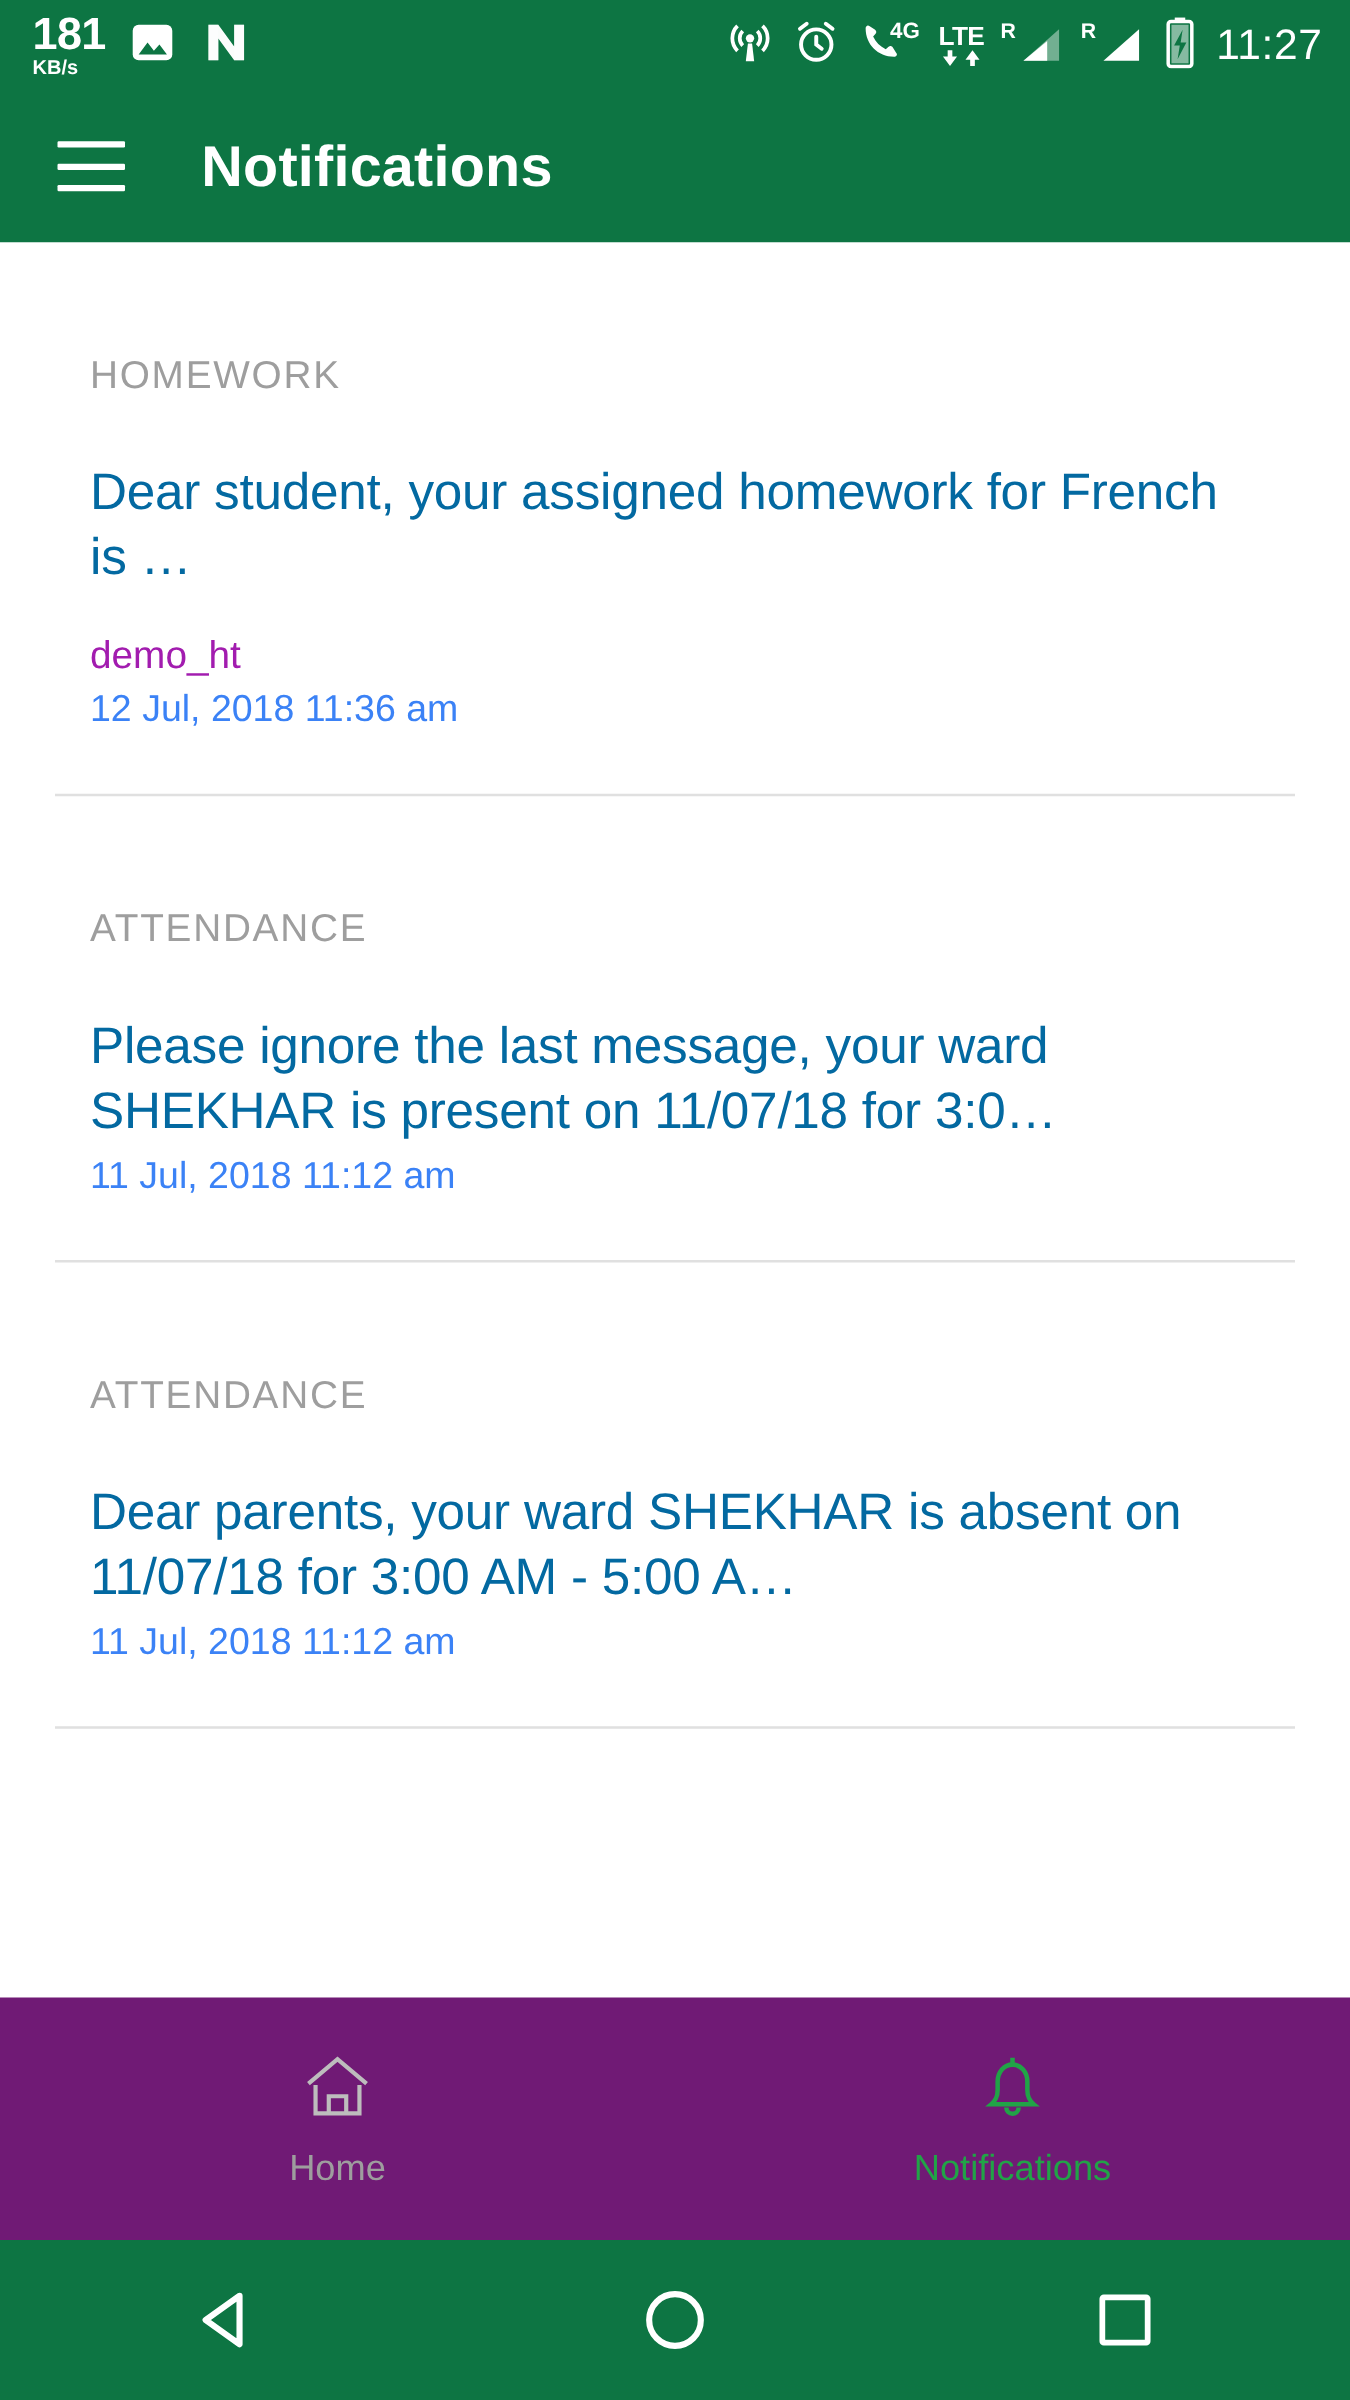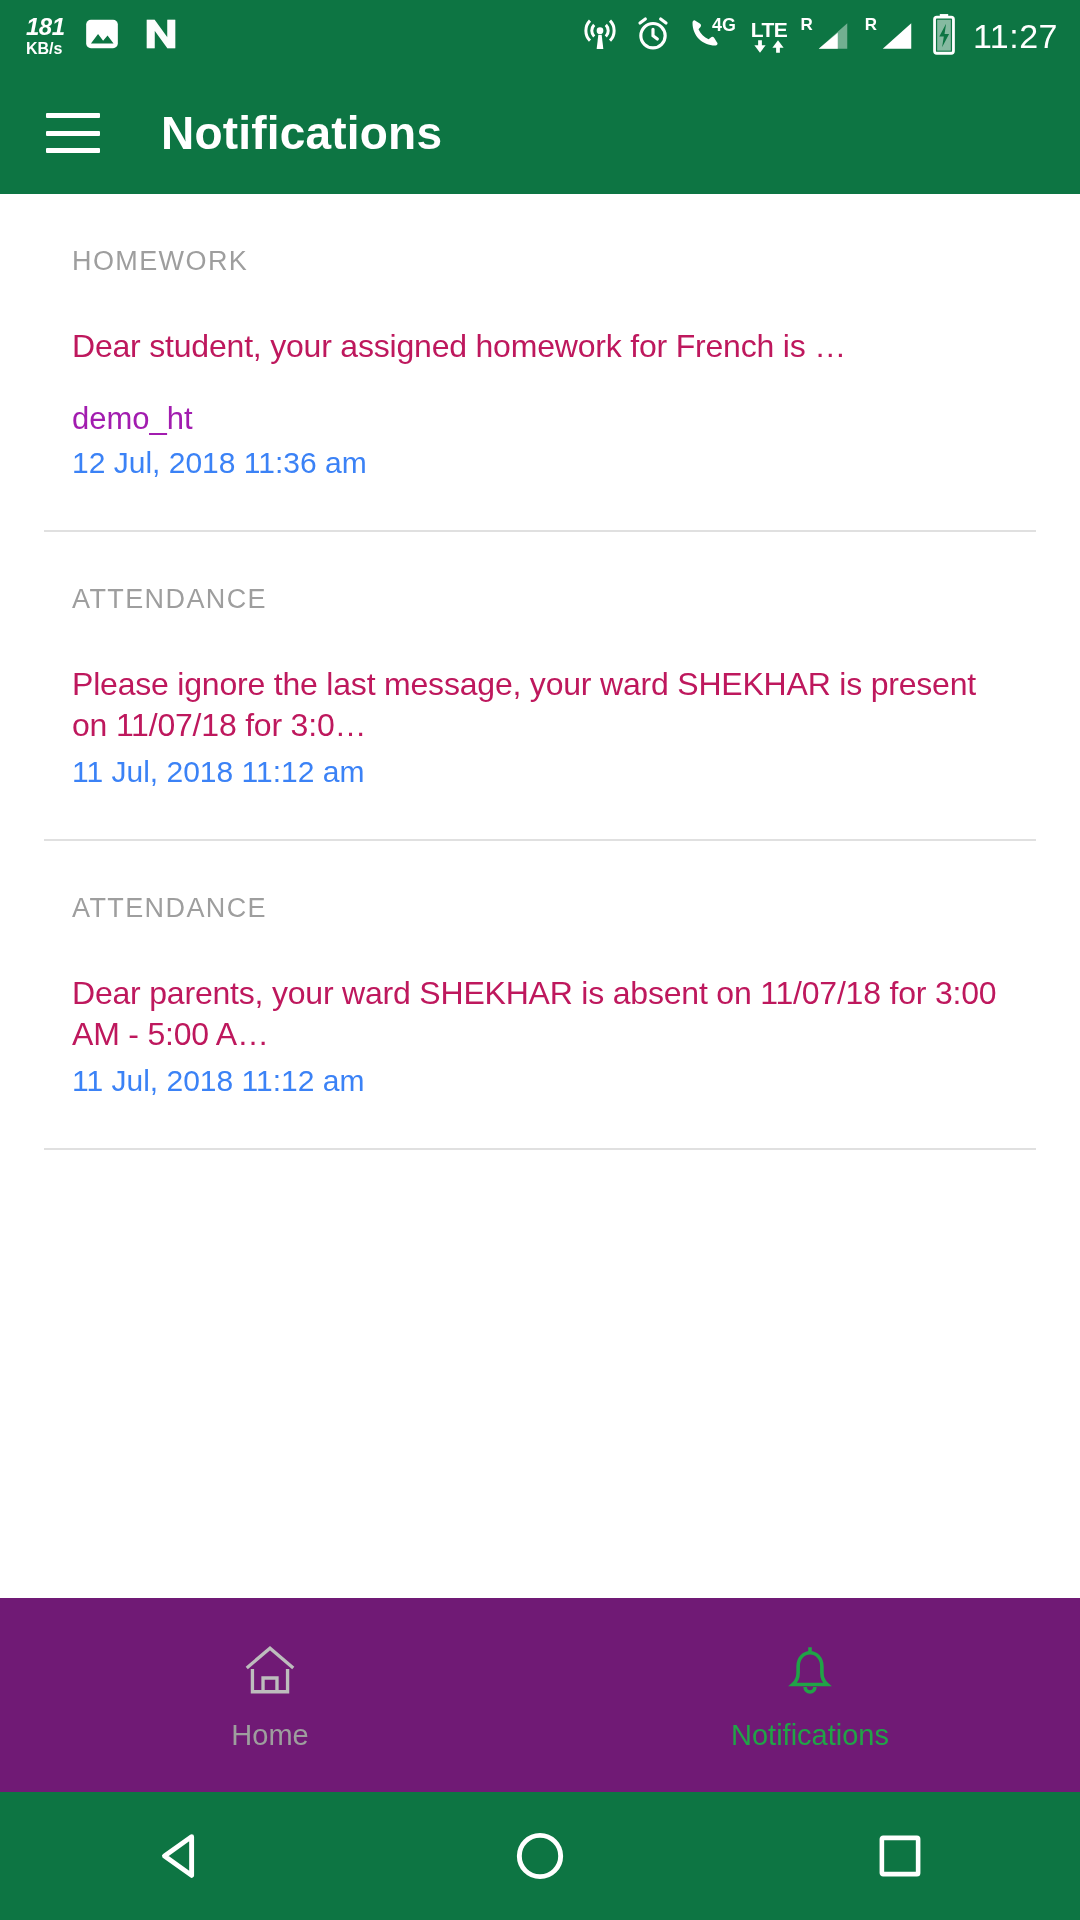--- a/index.html
+++ b/index.html
@@ -16,21 +16,21 @@
     background:#0d7543;
     display:flex; align-items:center;
     padding:0 22px 0 26px;
     color:#ffffff;
   }
   .net-speed{
     display:flex; flex-direction:column;
     line-height:1; align-items:flex-start;
     margin-right:18px;
   }
-  .net-speed .num{ font-size:24px; font-weight:bold; letter-spacing:-0.5px;font-style:italic;}
+  .net-speed .num{ font-size:36px; font-weight:bold; letter-spacing:-0.5px;}
   .net-speed .unit{ font-size:16px; font-weight:bold; margin-top:2px;}
   .sb-left-icons{ display:flex; align-items:center; gap:20px; }
   .sb-spacer{ flex:1; }
   .sb-right-icons{ display:flex; align-items:center; gap:13px; }
   .sb-clock{ font-size:34px; font-weight:500; margin-left:14px; letter-spacing:0.5px;}
   .ico{ display:block; }
   .lte-wrap{ display:flex; flex-direction:column; align-items:center; line-height:1;}
   .lte-wrap .lte-txt{ font-size:21px; font-weight:bold; letter-spacing:-0.5px;}
   .lte-wrap .lte-arrows{ display:flex; gap:2px; margin-top:-1px;}
   .sig-wrap{ display:flex; align-items:flex-start; }
@@ -61,28 +61,29 @@
     position:absolute;
     top:194px; left:0; right:0; bottom:322px;
     background:#ffffff;
     overflow:hidden;
   }
   .notif{
     padding:52px 72px 0 72px;
     position:relative;
   }
   .notif .cat{
-    font-size:27px;
+    font-size:31px;
     color:#9e9e9e;
     letter-spacing:1.4px;
     font-weight:400;
+    margin-top:36px;
   }
   .notif .body{
-    font-size:32px;
-    color:#be185d;
+    font-size:41px;
+    color:#0369a1;
     line-height:1.28;
     margin-top:49px;
     letter-spacing:-0.2px;
   }
   .notif .sender{
     font-size:31px;
     color:#a21caf;
     margin-top:34px;
   }
   .notif .time{

